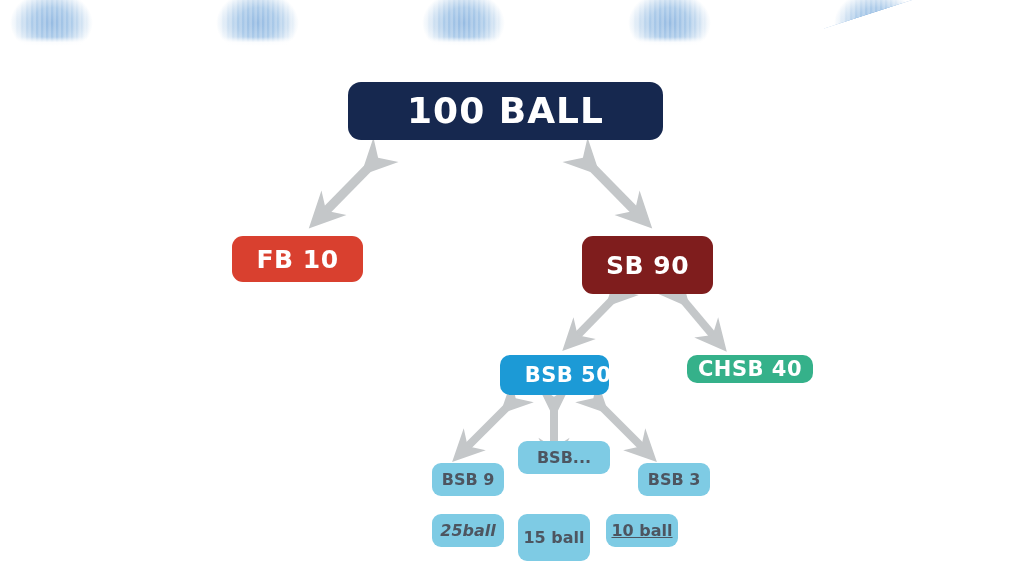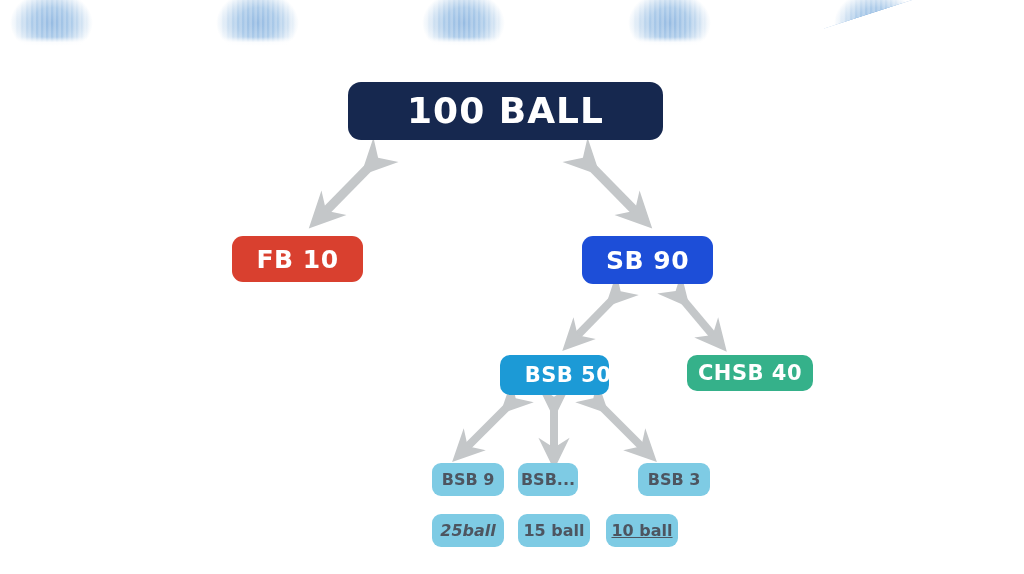--- a/index.html
+++ b/index.html
@@ -84,59 +84,59 @@
   #node-fb10 {
     left: 232px; top: 236px;
     width: 131px; height: 46px;
     border-radius: 11px;
     background: #d9402f;
     font-size: 25px;
     text-align: center;
   }
   #node-sb90 {
     left: 582px; top: 236px;
-    width: 131px; height: 48px;
+    width: 131px; height: 58px;
     border-radius: 11px;
-    background: #1d4ed8;
+    background: #7f1d1d;
     font-size: 25px;
   }
   #node-bsb50 {
     left: 500px; top: 355px;
     width: 109px; height: 40px;
     border-radius: 10px;
     background: #1c9ad6;
     font-size: 21px;
     padding-left: 27px;
   }
   #node-chsb40 {
     left: 687px; top: 355px;
-    width: 126px; height: 36px;
+    width: 126px; height: 28px;
     border-radius: 10px;
     background: #35b18a;
     font-size: 21px;
   }
   .leaf {
     position: absolute;
     display: flex;
     align-items: center;
     justify-content: center;
     box-sizing: border-box;
     background: #7ecbe4;
     color: #4d5560;
     font-weight: bold;
     font-size: 16px;
     border-radius: 9px;
     white-space: nowrap;
     line-height: 1;
   }
   #leaf-bsb1   { left: 432px; top: 463px; width: 72px; height: 33px; }
-  #leaf-bsb2   { left: 518px; top: 463px; width: 60px; height: 33px; }
+  #leaf-bsb2   { left: 518px; top: 441px; width: 92px; height: 33px; }
   #leaf-bsb3   { left: 606px; top: 463px; width: 72px; height: 33px; margin-left: 32px; }
   #count-bsb1  { left: 432px; top: 514px; width: 72px; height: 33px; font-style: italic; }
-  #count-bsb2  { left: 518px; top: 514px; width: 72px; height: 33px; }
+  #count-bsb2  { left: 518px; top: 514px; width: 72px; height: 47px; }
   #count-bsb3  { left: 606px; top: 514px; width: 72px; height: 33px; text-decoration: underline; }
 
   
   #arrow-layer {
     position: absolute;
     left: 0; top: 0;
     width: 1024px; height: 574px;
     pointer-events: none;
   }
 </style>

